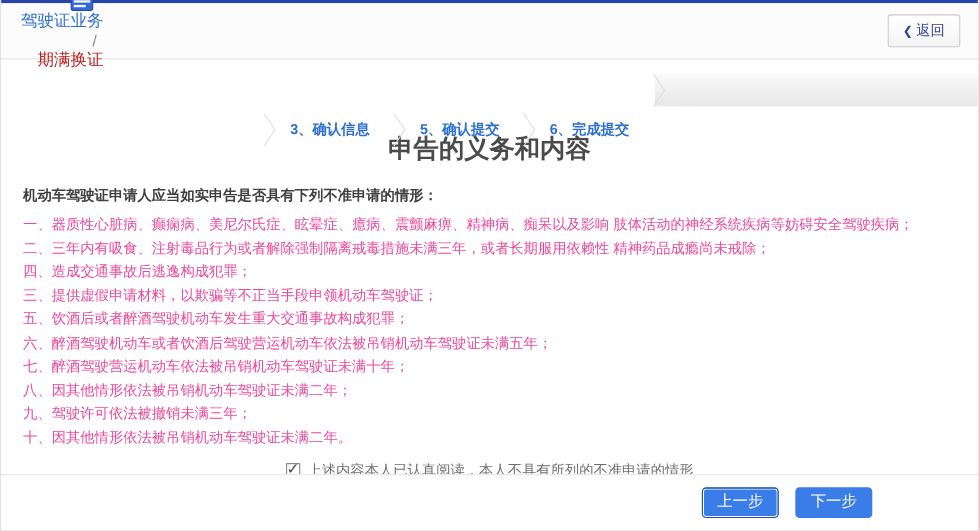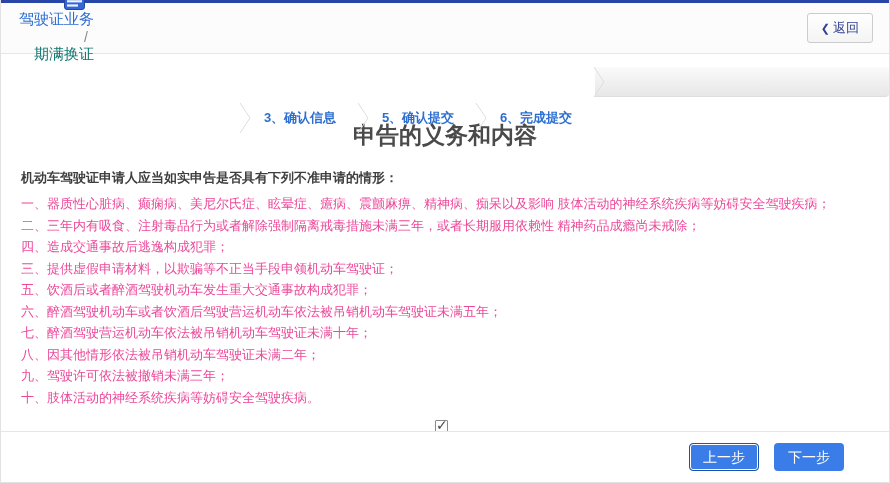--- a/index.html
+++ b/index.html
@@ -16,21 +16,21 @@
   .topline { height: 3px; background: #2746a8; }
   
   .header {
     height: 51px; background: #fcfcfc; border-bottom: 1px solid #e6e6e6;
     display: flex; align-items: center; padding: 0 16px 0 18px;
   }
   .header-title { display: flex; align-items: flex-end; font-size: 15px; flex-direction: column; }
   .doc-icon { display: inline-flex; margin-right: 9px; }
   .title-primary { color: #2e6ed2; }
   .title-sep { color: #888; margin: 0 6px; font-size: 14px; }
-  .title-secondary { color: #0f766e; }
+  .title-secondary { color: #b91c1c; }
   .spacer { flex: 1; }
   .back-btn {
     border: 1px solid #cccccc; border-radius: 3px;
     background: linear-gradient(#ffffff, #f4f4f4);
     color: #32418f; font-size: 13px; padding: 5px 13px;
     display: inline-flex; align-items: center; gap: 3px; cursor: pointer;
     font-family: inherit;
   }
   .back-chevron { font-size: 11px; color: #32418f; }
   
@@ -84,21 +84,21 @@
     position: relative; vertical-align: -2px; margin-right: 7px; cursor: pointer;
   }
   .checkbox .tick {
     position: absolute; left: 0px; top: -4px; font-size: 14px; color: #4a4a4a;
   }
   
   .footer {
     position: absolute; left: 0; right: 0; bottom: 0; height: 51px;
     border-top: 1px solid #e6e6e6;
     display: flex; align-items: center; justify-content: flex-end;
-    gap: 15px; padding-right: 45px; background: #fff;
+    gap: 15px; padding-right: 96px; background: #fff; font-family: Liberation Mono, monospace;
   }
   .btn {
     background: #3b7de8; color: #fff; font-size: 14px; border-radius: 4px;
     padding: 6px 14px; border: none; cursor: pointer; font-family: inherit;
     line-height: 16px;
   }
   .btn-prev {
     border: 1px solid #1c52a8;
     box-shadow: inset 0 0 0 1px #ffffff;
     padding: 5px 13px;
@@ -177,26 +177,26 @@
     <ul class="items">
       <li>一、器质性心脏病、癫痫病、美尼尔氏症、眩晕症、癔病、震颤麻痹、精神病、痴呆以及影响 肢体活动的神经系统疾病等妨碍安全驾驶疾病；</li>
       <li>二、三年内有吸食、注射毒品行为或者解除强制隔离戒毒措施未满三年，或者长期服用依赖性 精神药品成瘾尚未戒除；</li>
       <li>四、造成交通事故后逃逸构成犯罪；</li>
       <li>三、提供虚假申请材料，以欺骗等不正当手段申领机动车驾驶证；</li>
       <li>五、饮酒后或者醉酒驾驶机动车发生重大交通事故构成犯罪；</li>
       <li>六、醉酒驾驶机动车或者饮酒后驾驶营运机动车依法被吊销机动车驾驶证未满五年；</li>
       <li>七、醉酒驾驶营运机动车依法被吊销机动车驾驶证未满十年；</li>
       <li>八、因其他情形依法被吊销机动车驾驶证未满二年；</li>
       <li>九、驾驶许可依法被撤销未满三年；</li>
-      <li>十、肢体活动的神经系统疾病等妨碍安全驾驶疾病。</li>
+      <li>十、因其他情形依法被吊销机动车驾驶证未满二年。</li>
     </ul>
     <div class="agree-row">
       <span class="checkbox">
         <span class="tick">✓</span>
-      </span>
+      </span><span>上述内容本人已认真阅读，本人不具有所列的不准申请的情形</span>
     </div>
   </div>
 
   <div class="footer">
     <button class="btn btn-prev">上一步</button>
     <button class="btn btn-next">下一步</button>
   </div>
 </div>
 
 </body></html>

